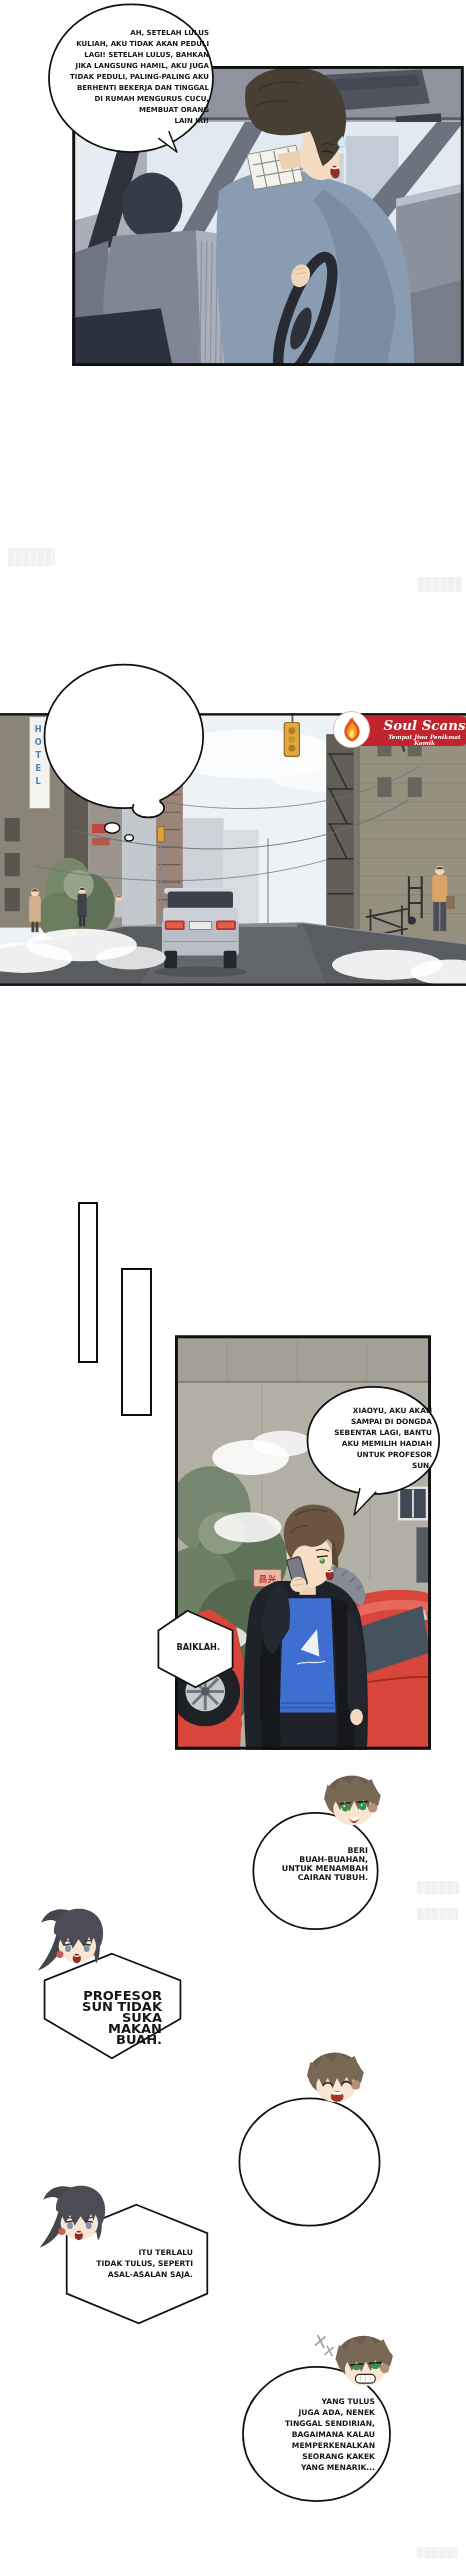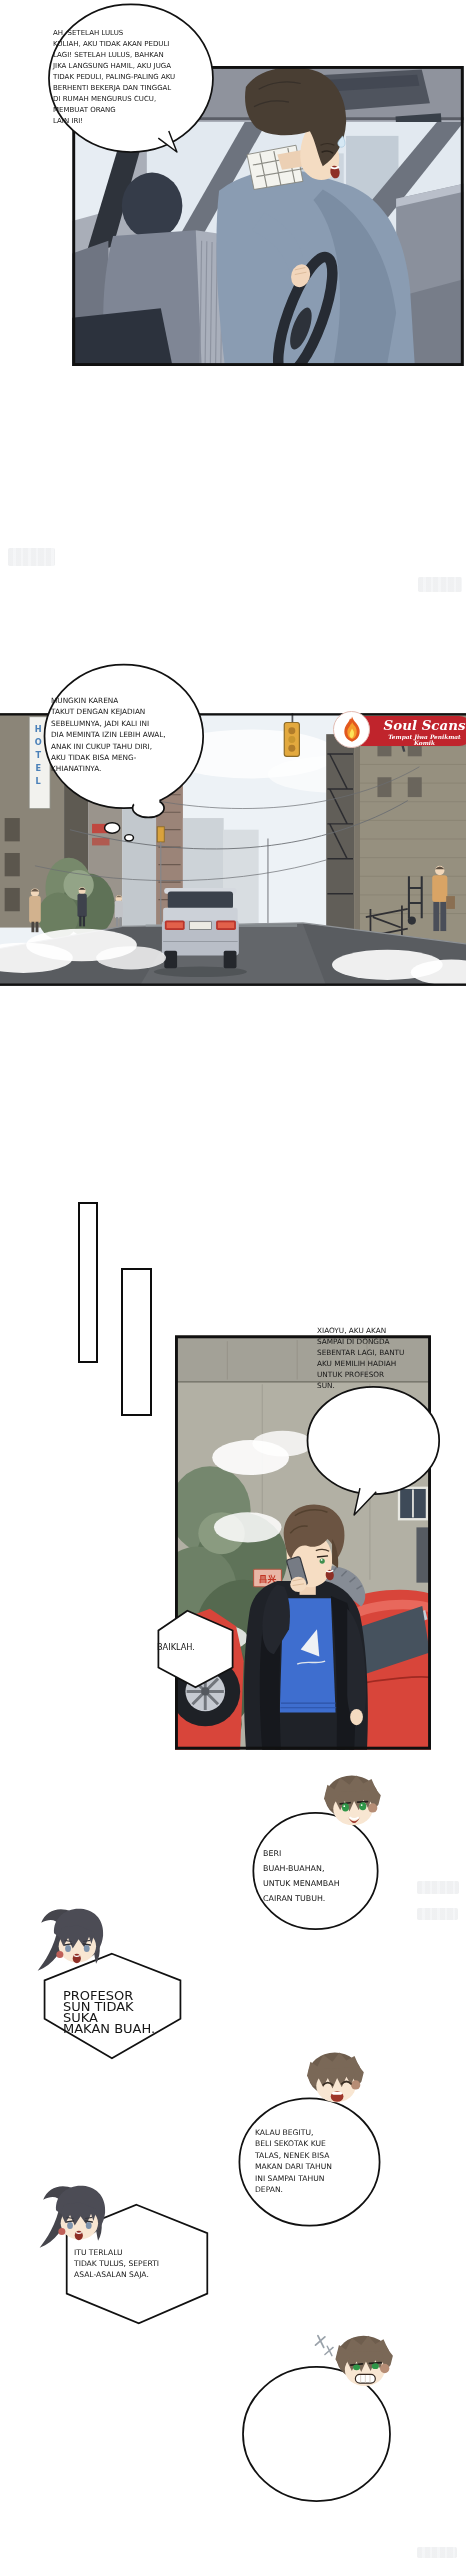--- a/index.html
+++ b/index.html
@@ -1,20 +1,20 @@
 <!DOCTYPE html>
 <html style="font-size:9.3px"><head>
 <meta charset="utf-8">
 <style>
   html,body{margin:0;padding:0;background:#ffffff;}
   #page{position:relative;width:466px;height:2576px;background:#ffffff;overflow:hidden;
         font-family:"DejaVu Sans","Liberation Sans",sans-serif;}
   .abs{position:absolute;}
-  .btxt{position:absolute;white-space:pre-line;text-align:left;color:#161616;
-        font-weight:400;font-family:"DejaVu Sans","Liberation Sans",sans-serif;}
+  .btxt{position:absolute;white-space:pre-line;text-align:right;color:#161616;
+        font-weight:700;font-family:"DejaVu Sans","Liberation Sans",sans-serif;}
   .wm{position:absolute;background:repeating-linear-gradient(90deg,#aab0b8 0 5.2px,#c6ccd4 5.2px 7.6px);
       opacity:.18;border-radius:1.7px;}
   .frame{position:absolute;background:#fff;border:2.3px solid #0d0d0d;box-sizing:border-box;}
   .vsign{position:absolute;writing-mode:vertical-rl;text-orientation:upright;
          color:#4a80b8;font-weight:700;font-size:8.2px;letter-spacing:2.9px;line-height:1;}
   .logo-banner{position:absolute;background:#c0242c;border-radius:15px;}
   .logo-title{position:absolute;color:#fff;font-family:"DejaVu Serif","Liberation Serif",serif;
               font-style:italic;font-weight:700;font-size:13.4px;text-align:center;}
   .logo-tag{position:absolute;color:#fff;font-family:"DejaVu Serif","Liberation Serif",serif;
             font-style:italic;font-weight:700;font-size:5.8px;text-align:center;}
@@ -230,27 +230,20 @@
     </svg>
   </div>
 
   <svg class="abs" style="left:34px;top:661px" width="175" height="188" viewBox="0 0 300 322">
     <ellipse cx="154" cy="129" rx="136" ry="123" fill="#ffffff" stroke="#111111" stroke-width="3"></ellipse>
     <ellipse cx="196" cy="252" rx="27" ry="16" fill="#ffffff" stroke="#111111" stroke-width="3"></ellipse>
     <ellipse cx="192" cy="240" rx="23" ry="13" fill="#ffffff"></ellipse>
     <ellipse cx="134" cy="286" rx="13" ry="9" fill="#ffffff" stroke="#111111" stroke-width="2.5"></ellipse>
     <ellipse cx="163" cy="303" rx="7.5" ry="5.5" fill="#ffffff" stroke="#111111" stroke-width="2.5"></ellipse>
   </svg>
-  <div class="btxt" style="left:51px;top:695px;width:146px;font-size:7.3px;line-height:11.4px">MUNGKIN KARENA
-TAKUT DENGAN KEJADIAN
-SEBELUMNYA, JADI KALI INI
-DIA MEMINTA IZIN LEBIH AWAL,
-ANAK INI CUKUP TAHU DIRI,
-AKU TIDAK BISA MENG-
-KHIANATINYA.</div>
 
   <div class="frame" style="left:78px;top:1202px;width:20.4px;height:161px"></div>
   <div class="frame" style="left:121px;top:1268px;width:31px;height:148px"></div>
 
   <svg class="abs" style="left:175px;top:1335px" width="256" height="415" viewBox="0 0 440 712">
     <rect x="0" y="0" width="440" height="712" fill="#b2b0a4"></rect>
     <rect x="0" y="0" width="440" height="80" fill="#a3a197"></rect>
     <line x1="0" y1="80" x2="440" y2="80" stroke="#6e6c62" stroke-width="2"></line>
     <path d="M90,10 L90,76 M210,8 L210,76 M330,12 L330,76" stroke="#949288" stroke-width="1.5"></path>
     <path d="M150,84 L150,700 M335,84 L335,420" stroke="#9d9b90" stroke-width="1.5"></path>
@@ -321,21 +314,21 @@
       <ellipse cx="212" cy="428" rx="14" ry="13" fill="#f4dbc1"></ellipse>
       <path d="M202,422 L222,418 M202,430 L222,427" stroke="#d9b896" stroke-width="1.5" fill="none"></path>
     </g>
     <rect x="2.5" y="2.5" width="435" height="707" fill="none" stroke="#101010" stroke-width="5"></rect>
   </svg>
 
   <svg class="abs" style="left:304px;top:1382px" width="141" height="139" viewBox="0 0 242 238">
     <ellipse cx="119" cy="100" rx="113" ry="92" fill="#ffffff" stroke="#111111" stroke-width="3"></ellipse>
     <path d="M96,182 L86,228 L124,188" fill="#ffffff" stroke="#111111" stroke-width="2.5" stroke-linejoin="round"></path>
   </svg>
-  <div class="btxt" style="left:317px;top:1325px;width:115px;font-size:7.3px;line-height:11px">XIAOYU, AKU AKAN
+  <div class="btxt" style="left:317px;top:1405px;width:115px;font-size:7.3px;line-height:11px">XIAOYU, AKU AKAN
 SAMPAI DI DONGDA
 SEBENTAR LAGI, BANTU
 AKU MEMILIH HADIAH
 UNTUK PROFESOR
 SUN.</div>
 
   <svg class="abs" style="left:156px;top:1609px" width="79" height="80" viewBox="0 0 136 138">
     <polygon points="54,3 132,37 132,101 68,135 4,101 4,37" fill="#ffffff" stroke="#111111" stroke-width="3"></polygon>
   </svg>
   <div class="btxt" style="left:157px;top:1642px;width:63px;font-size:8.2px;line-height:11px">BAIKLAH.</div>
@@ -350,21 +343,21 @@
     <circle cx="94" cy="62" r="8" fill="#b68d75"></circle>
     <polygon points="30,50 38,66 46,50 54,68 62,50 70,66 78,48 86,62 92,46 88,32 40,34" fill="#7a6857"></polygon>
     <path d="M38,55 L55,53 M68,52 L85,51" stroke="#23201c" stroke-width="3" stroke-linecap="round"></path>
     <ellipse cx="47" cy="61" rx="6" ry="7" fill="#2f9648"></ellipse>
       <circle cx="45" cy="59" r="1.5" fill="#fff"></circle>
     <ellipse cx="77" cy="59" rx="6" ry="7" fill="#2f9648"></ellipse>
       <circle cx="75" cy="57" r="1.5" fill="#fff"></circle>
     <path d="M52,78 Q62,92 72,78 Q62,98 52,78 Z" fill="#9e362a"></path>
     <path d="M54,78 Q62,84 70,78" stroke="#ffffff" stroke-width="3.5" fill="none"></path>
   </svg>
-  <div class="btxt" style="left:263px;top:1846px;width:105px;font-size:7.9px;line-height:15px">BERI
+  <div class="btxt" style="left:263px;top:1846px;width:105px;font-size:7.9px;line-height:9px">BERI
 BUAH-BUAHAN,
 UNTUK MENAMBAH
 CAIRAN TUBUH.</div>
 
   <div class="wm" style="left:417px;top:1881px;width:42px;height:13px"></div>
   <div class="wm" style="left:417px;top:1908px;width:41px;height:11.7px"></div>
 
   <svg class="abs" style="left:42px;top:1952px" width="141" height="108" viewBox="0 0 242 186">
     <polygon points="120,3 238,49 238,115 120,183 4,115 4,49" fill="#ffffff" stroke="#111111" stroke-width="3"></polygon>
   </svg>
@@ -393,26 +386,20 @@
     <ellipse cx="58" cy="44" rx="46" ry="38" fill="#6e5d4d"></ellipse>
     <polygon points="10,46 16,22 28,30 38,10 54,22 66,6 78,20 92,12 100,30 108,40 104,56 96,66 20,64" fill="#7a6857"></polygon>
     <ellipse cx="60" cy="64" rx="34" ry="28" fill="#f8e6d2"></ellipse>
     <circle cx="94" cy="62" r="8" fill="#b68d75"></circle>
     <polygon points="30,50 38,66 46,50 54,68 62,50 70,66 78,48 86,62 92,46 88,32 40,34" fill="#7a6857"></polygon>
     <path d="M38,62 Q46,54 54,62" stroke="#3a2f24" stroke-width="3" fill="none" stroke-linecap="round"></path>
     <path d="M70,60 Q78,52 86,60" stroke="#3a2f24" stroke-width="3" fill="none" stroke-linecap="round"></path>
     <ellipse cx="62" cy="82" rx="11" ry="9" fill="#9e362a"></ellipse>
     <rect x="53" y="74" width="18" height="5" rx="2.5" fill="#ffffff"></rect>
   </svg>
-  <div class="btxt" style="left:255px;top:2127px;width:108px;font-size:7.6px;line-height:11.4px">KALAU BEGITU,
-BELI SEKOTAK KUE
-TALAS, NENEK BISA
-MAKAN DARI TAHUN
-INI SAMPAI TAHUN
-DEPAN.</div>
 
   <svg class="abs" style="left:64px;top:2203px" width="146" height="122" viewBox="0 0 250 210">
     <polygon points="124,3 246,52 246,156 128,207 4,156 4,52" fill="#ffffff" stroke="#111111" stroke-width="3"></polygon>
   </svg>
   <svg class="abs" style="left:35px;top:2180px" width="73" height="73" viewBox="0 0 125 125">
     <path d="M84,26 C56,2 24,8 14,34 C28,26 40,28 44,38 C36,78 20,100 8,116 C34,106 52,82 58,54 Z" fill="#45454c"></path>
     <path d="M104,44 C116,60 118,88 108,104 C104,84 102,66 96,54 Z" fill="#45454c"></path>
     <path d="M36,52 C34,24 58,8 82,10 C108,12 122,32 120,56 C118,74 110,86 100,92 C102,74 98,62 90,56 C74,66 54,66 44,58 Z" fill="#4c4c55"></path>
     <ellipse cx="76" cy="74" rx="32" ry="28" fill="#f8e6d2"></ellipse>
     <polygon points="44,56 52,74 60,60 68,78 78,62 88,76 96,58 100,70 106,50 76,38 50,42" fill="#4c4c55"></polygon>
@@ -440,17 +427,24 @@
       <ellipse cx="60" cy="64" rx="34" ry="28" fill="#f8e6d2"></ellipse>
       <circle cx="94" cy="62" r="8" fill="#b68d75"></circle>
       <polygon points="30,50 38,66 46,50 54,68 62,50 70,66 78,48 86,62 92,46 88,32 40,34" fill="#7a6857"></polygon>
       <path d="M36,56 L56,54 M68,53 L88,52" stroke="#23201c" stroke-width="3" stroke-linecap="round"></path>
       <ellipse cx="46" cy="60" rx="6" ry="5" fill="#2f9648"></ellipse>
       <ellipse cx="78" cy="58" rx="6" ry="5" fill="#2f9648"></ellipse>
       <rect x="44" y="72" width="34" height="15" rx="7.5" fill="#ffffff" stroke="#33261e" stroke-width="2"></rect>
       <path d="M53,73 L53,86 M61,73 L61,86 M69,73 L69,86" stroke="#d8cdc2" stroke-width="1.5"></path>
     </g>
   </svg>
+  <div class="btxt" style="left:258px;top:2396px;width:117px;font-size:7.6px;line-height:11px">YANG TULUS
+JUGA ADA, NENEK
+TINGGAL SENDIRIAN,
+BAGAIMANA KALAU
+MEMPERKENALKAN
+SEORANG KAKEK
+YANG MENARIK...</div>
 
   <div class="wm" style="left:417px;top:2547px;width:40px;height:10.5px"></div>
 
 </div>
 
 
 </body></html>

